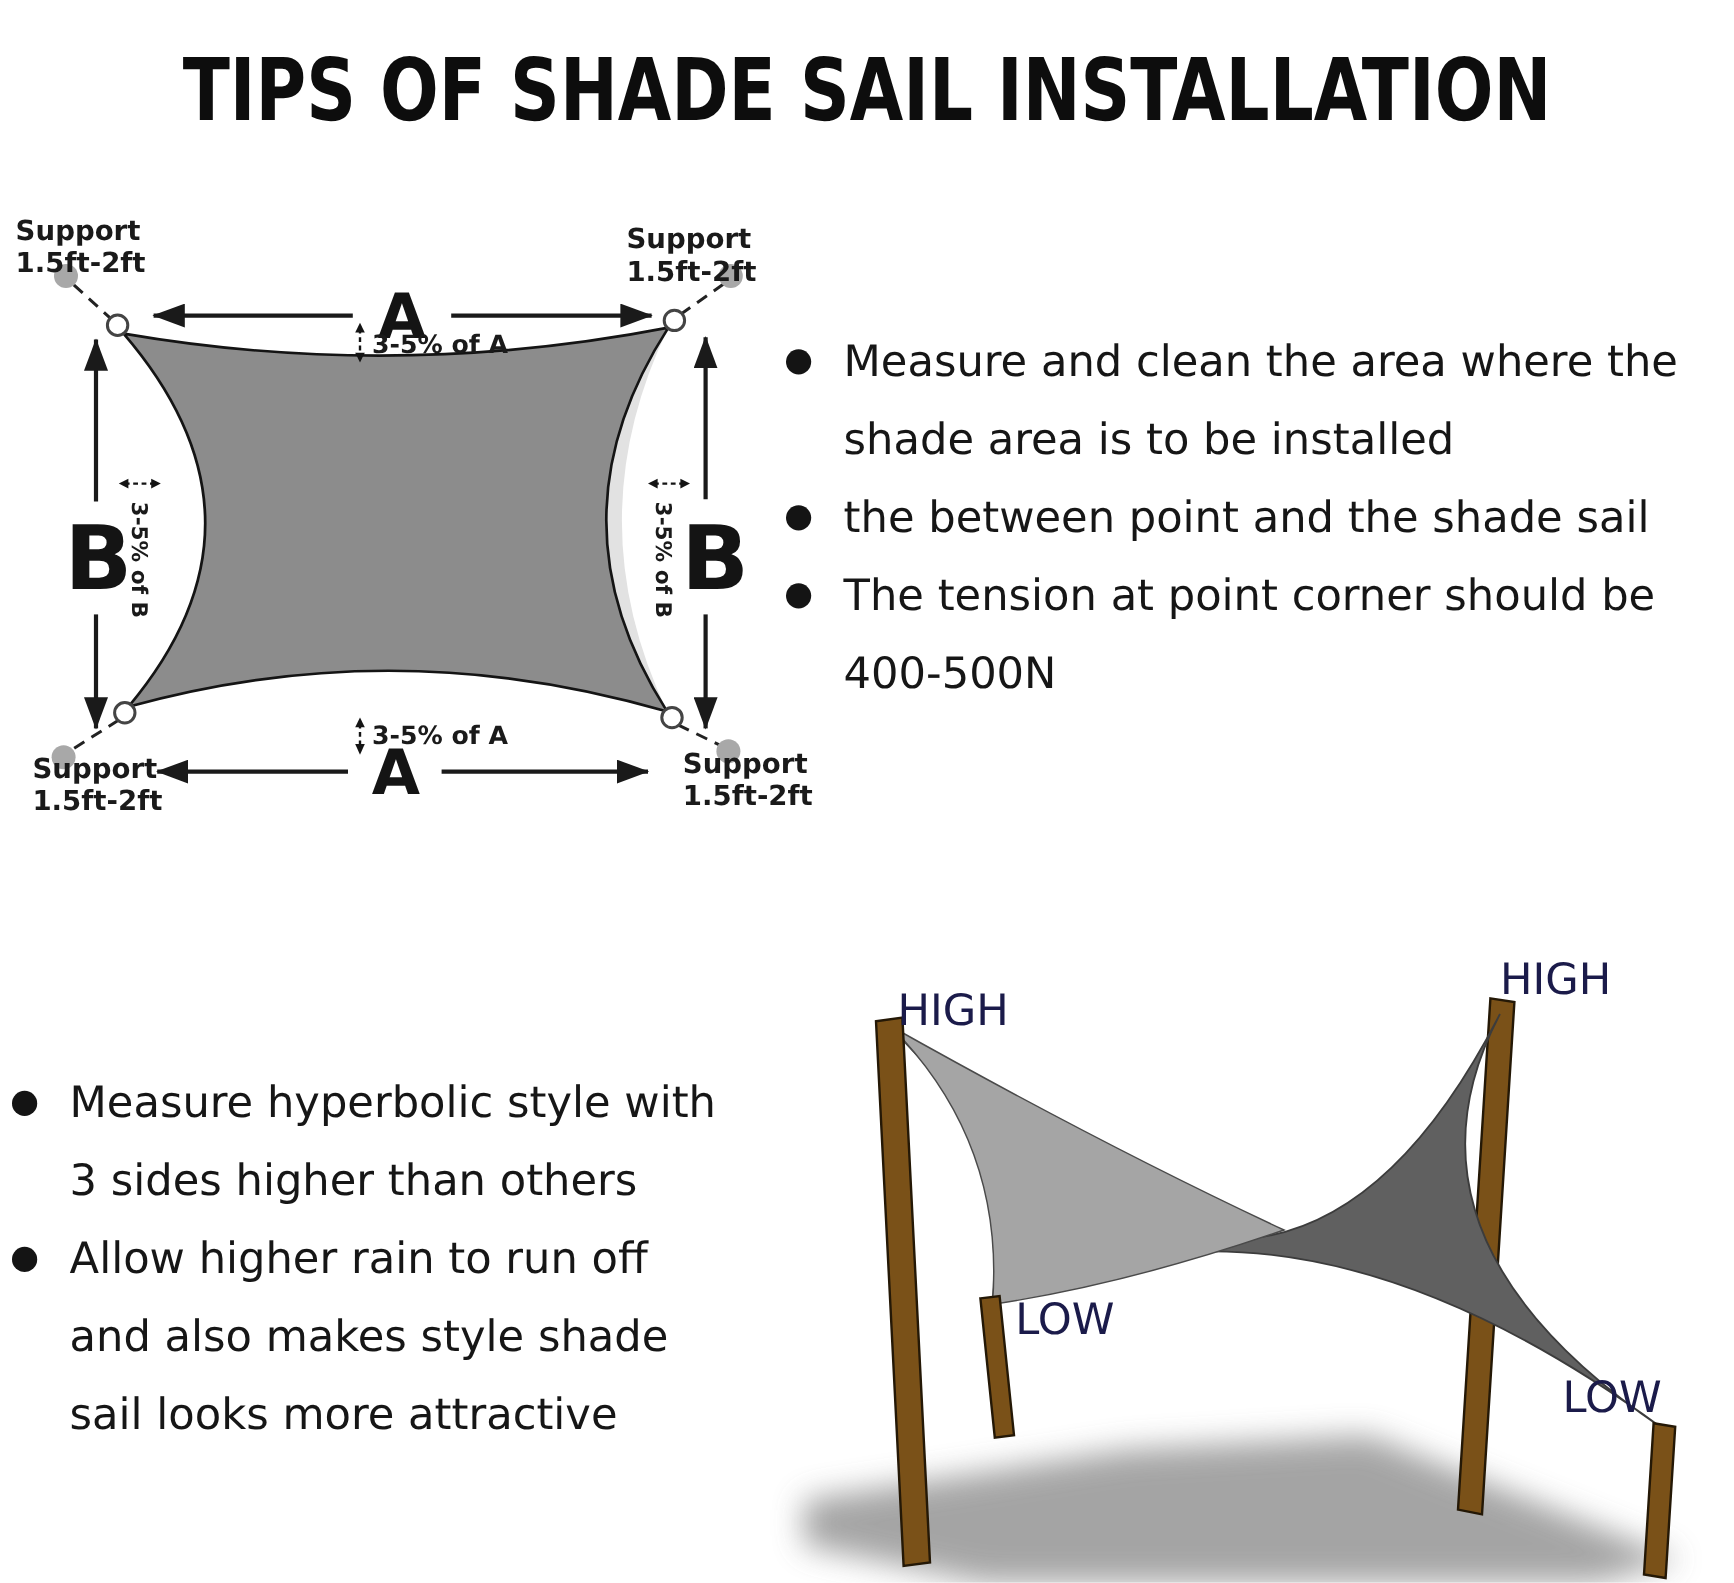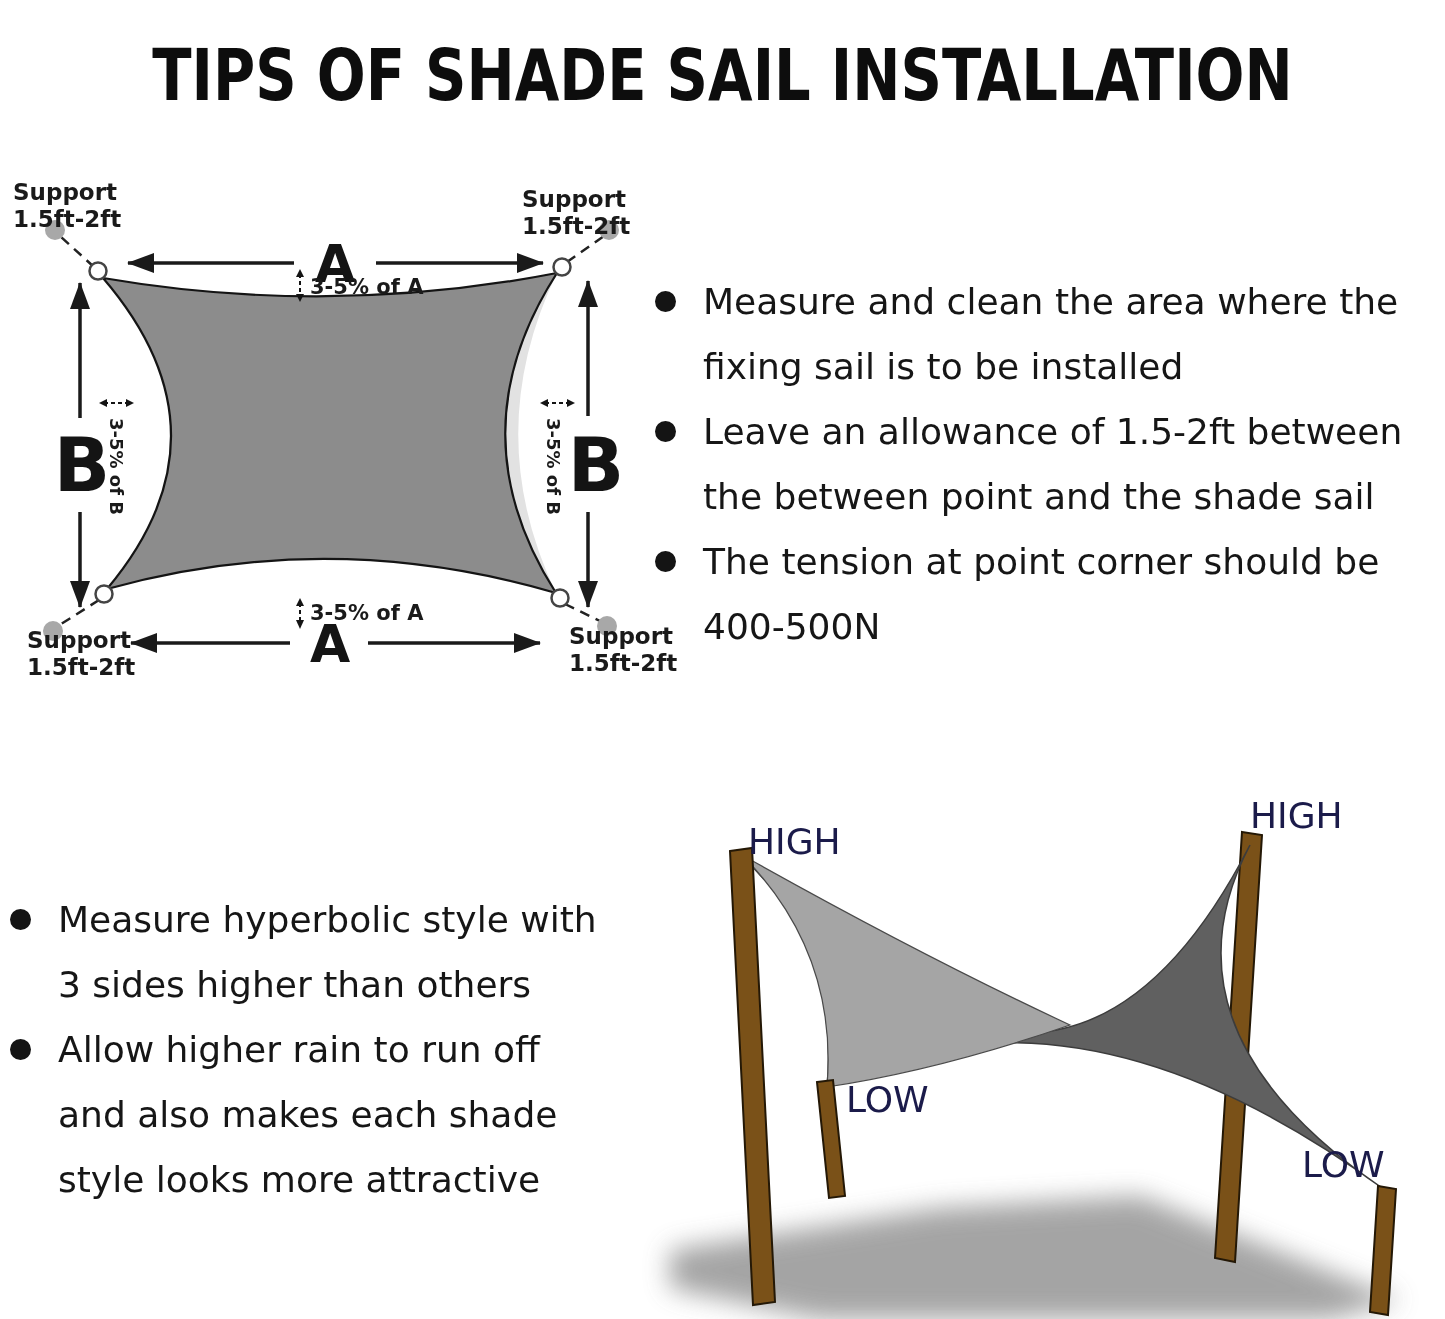--- a/index.html
+++ b/index.html
@@ -106,27 +106,26 @@
   <polygon points="548,229 548,237 540,233" fill="#141414"></polygon>
   <polygon points="567,229 567,237 575,233" fill="#141414"></polygon>
   <text class="pct-rot" transform="translate(547,248) rotate(90)">3-5% of B</text>
 </svg>
 
 <div class="tips tips-right">
   <div class="tip">
     <div class="dot"></div>
     <div class="tip-lines">
       <span>Measure and clean the area where the</span>
-      <span>fixing sail is to be installed</span>
+      <span>shade area is to be installed</span>
     </div>
   </div>
   <div class="tip">
     <div class="dot"></div>
     <div class="tip-lines">
-      <span>Leave an allowance of 1.5-2ft between</span>
       <span>the between point and the shade sail</span>
     </div>
   </div>
   <div class="tip">
     <div class="dot"></div>
     <div class="tip-lines">
       <span>The tension at point corner should be</span>
       <span>400-500N</span>
     </div>
   </div>
@@ -137,22 +136,22 @@
     <div class="dot"></div>
     <div class="tip-lines">
       <span>Measure hyperbolic style with</span>
       <span>3 sides higher than others</span>
     </div>
   </div>
   <div class="tip">
     <div class="dot"></div>
     <div class="tip-lines">
       <span>Allow higher rain to run off</span>
-      <span>and also makes each shade</span>
-      <span>style looks more attractive</span>
+      <span>and also makes style shade</span>
+      <span>sail looks more attractive</span>
     </div>
   </div>
 </div>
 
 <svg id="hyper-svg" width="805" height="539" viewBox="0 0 805 539">
   <defs>
     <filter id="sblur" x="-30%" y="-30%" width="160%" height="160%">
       <feGaussianBlur stdDeviation="13"></feGaussianBlur>
     </filter>
   </defs>

